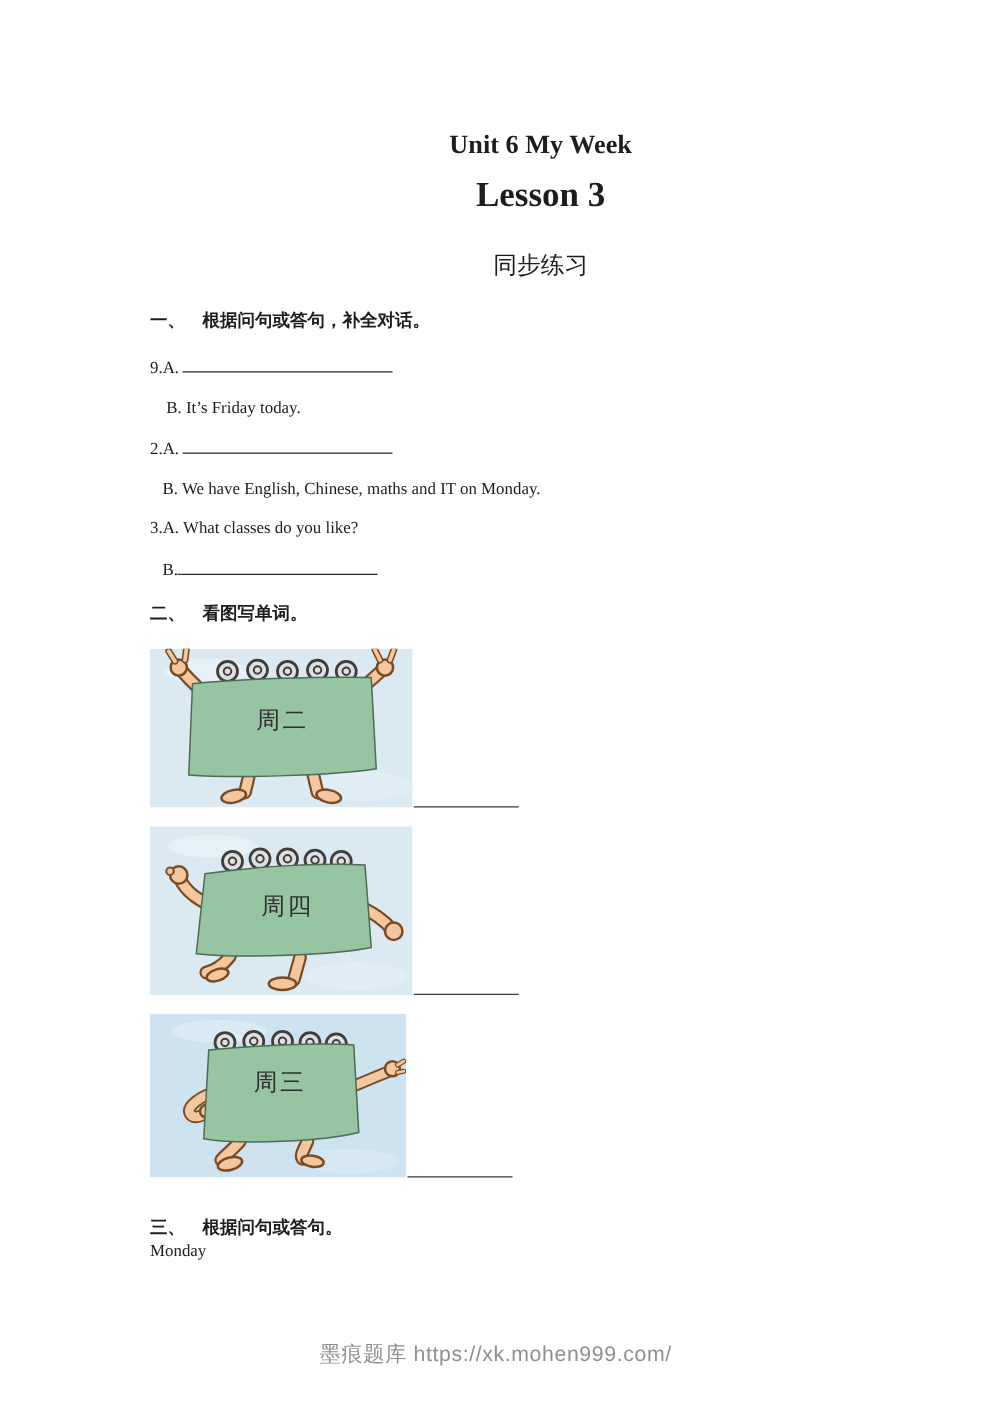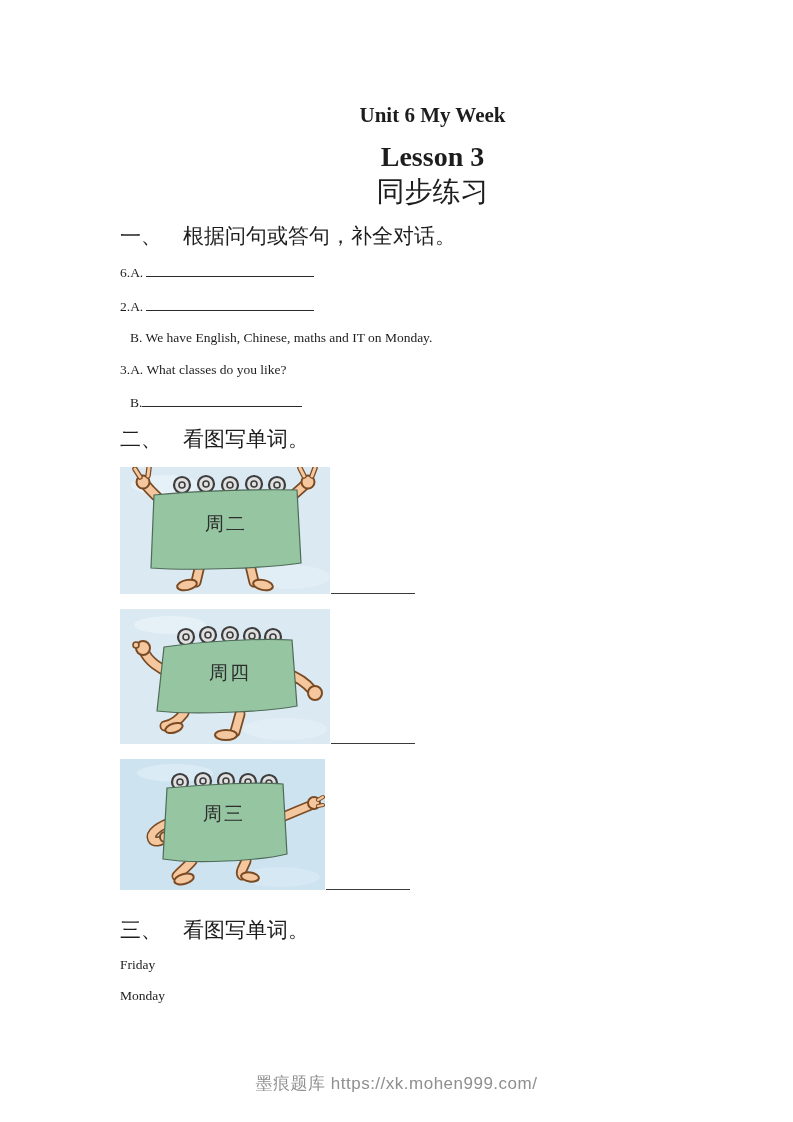--- a/index.html
+++ b/index.html
@@ -10,24 +10,24 @@
     background:#ffffff;
     font-family:"Liberation Serif","DejaVu Serif",serif;
     color:#1d1d1d;
     overflow:hidden;
   }
   .content { padding:103px 48px 0 120px; }
 
   .title-block { text-align:center; }
   .doc-title  { font-size:21px; font-weight:bold; line-height:24px; }
   .doc-lesson { font-size:28px; font-weight:bold; line-height:24px; margin-top:18px; }
-  .doc-subtitle { font-size:28px; font-weight:500; line-height:24px; margin-top:11px; }
+  .doc-subtitle { font-size:19px; font-weight:500; line-height:24px; margin-top:32px; }
 
   .section-heading {
-    font-size:21px; font-weight:normal; line-height:23px;
+    font-size:14px; font-weight:bold; line-height:23px;
     margin-top:21px;
     font-family:"Liberation Serif","DejaVu Sans",serif;
   }
   .sec2-heading { margin-top:0; }
   .sec3-heading { margin-top:29px; }
 
   .q-line {
     font-size:13.5px; line-height:14px;
     margin:0 0 17.5px 0;
   }
@@ -75,21 +75,22 @@
 
     <div class="title-block">
       <div class="doc-title">Unit 6 My Week</div>
       <div class="doc-lesson">Lesson 3</div>
       <div class="doc-subtitle">同步练习</div>
     </div>
 
     <div>
       <div class="section-heading">一、　根据问句或答句，补全对话。</div>
 
-      <p class="q-line first"><span>6.A.</span><span class="blank"></span></p>
+      <p class="q-line first"><span>9.A.</span><span class="blank"></span></p>
+      <p class="q-line"><span class="indent" style="padding-left:13px">B. It’s Friday today.</span></p>
       <p class="q-line"><span>2.A.</span><span class="blank"></span></p>
       <p class="q-line"><span class="indent">B. We have English, Chinese, maths and IT on Monday.</span></p>
       <p class="q-line"><span>3.A. What classes do you like?</span></p>
       <p class="q-line"><span class="indent">B.</span><span class="blank tight"></span></p>
     </div>
 
     <div>
       <div class="section-heading sec2-heading">二、　看图写单词。</div>
 
       <div class="figure-row first">
@@ -217,21 +218,20 @@
             </g>
           </g>
           <path d="M47,29 C88,25 138,23 163,25 L167,95 C140,102 72,105 43,100 Z" fill="#96c5a2" stroke="#4e6b58" stroke-width="1.2"></path>
           <text class="cjk-label" x="104" y="61" text-anchor="middle" font-size="19" letter-spacing="2" fill="#2e2e2e" font-family="DejaVu Sans, Liberation Sans, sans-serif">周三</text>
         </svg>
         <span class="img-blank"></span>
       </div>
     </div>
 
     <div>
-      <div class="section-heading sec3-heading">三、　看图写单词。</div>
-      <p class="word-line first">Friday</p>
+      <div class="section-heading sec3-heading">三、　根据问句或答句。</div>
       <p class="word-line">Monday</p>
     </div>
 
   </div>
 
   <div class="footer">墨痕题库 https://xk.mohen999.com/</div>
 </div>
 
 </body></html>

